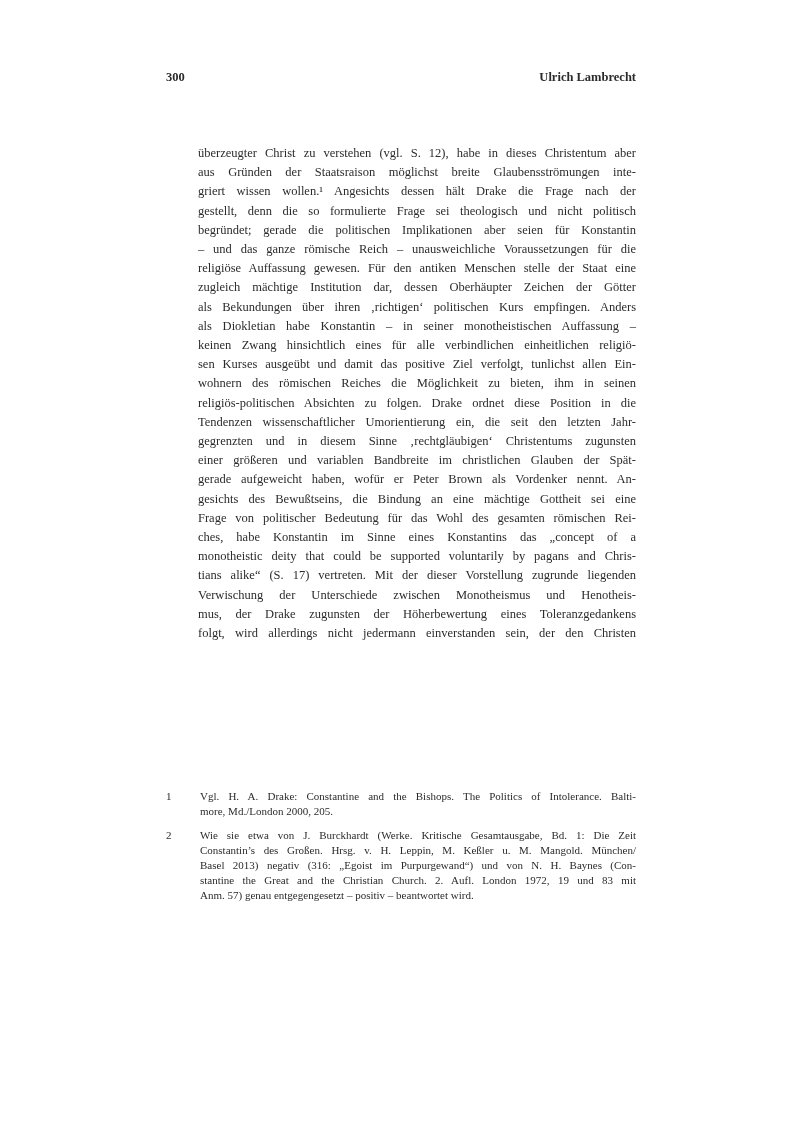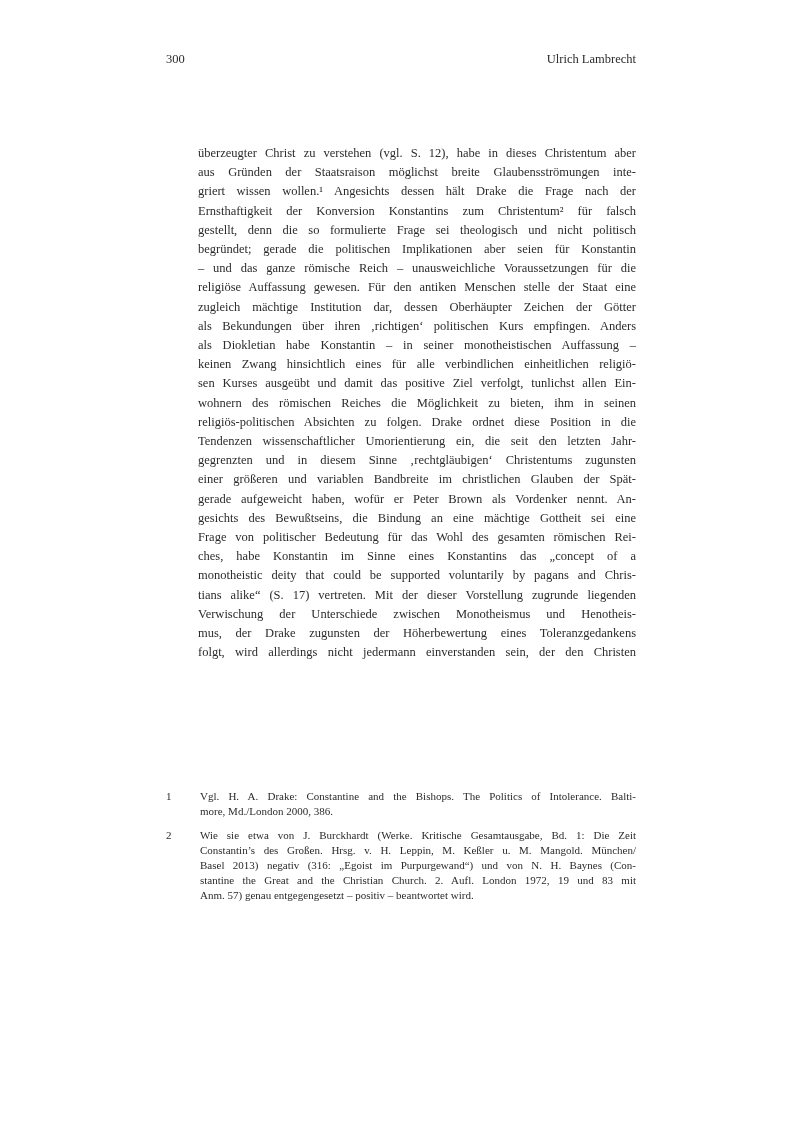--- a/index.html
+++ b/index.html
@@ -7,25 +7,26 @@
     position: relative;
     width: 800px;
     height: 1131px;
     background: #ffffff;
     font-family: "Liberation Serif", "DejaVu Serif", serif;
     color: #2b2b2b;
     overflow: hidden;
   }
   .page-header {
     position: absolute;
-    top: 52px;
+    top: 70px;
     left: 166px;
     width: 470px;
     font-size: 12.5px;
     line-height: 15px;
+    font-weight: bold;
   }
   .page-number {
     position: absolute;
     left: 0;
     top: 0;
   }
   .running-head {
     text-align: right;
   }
   .body-text {
@@ -81,21 +82,20 @@
 
   <div class="page-header">
     <span class="page-number">300</span>
     <div class="running-head">Ulrich Lambrecht</div>
   </div>
 
   <div class="body-text">
       <div class="body-line">überzeugter Christ zu verstehen (vgl. S. 12), habe in dieses Christentum aber</div>
       <div class="body-line">aus Gründen der Staatsraison möglichst breite Glaubensströmungen inte-</div>
       <div class="body-line">griert wissen wollen.¹ Angesichts dessen hält Drake die Frage nach der</div>
-      <div class="body-line">Ernsthaftigkeit der Konversion Konstantins zum Christentum² für falsch</div>
       <div class="body-line">gestellt, denn die so formulierte Frage sei theologisch und nicht politisch</div>
       <div class="body-line">begründet; gerade die politischen Implikationen aber seien für Konstantin</div>
       <div class="body-line">– und das ganze römische Reich – unausweichliche Voraussetzungen für die</div>
       <div class="body-line">religiöse Auffassung gewesen. Für den antiken Menschen stelle der Staat eine</div>
       <div class="body-line">zugleich mächtige Institution dar, dessen Oberhäupter Zeichen der Götter</div>
       <div class="body-line">als Bekundungen über ihren ‚richtigen‘ politischen Kurs empfingen. Anders</div>
       <div class="body-line">als Diokletian habe Konstantin – in seiner monotheistischen Auffassung –</div>
       <div class="body-line">keinen Zwang hinsichtlich eines für alle verbindlichen einheitlichen religiö-</div>
       <div class="body-line">sen Kurses ausgeübt und damit das positive Ziel verfolgt, tunlichst allen Ein-</div>
       <div class="body-line">wohnern des römischen Reiches die Möglichkeit zu bieten, ihm in seinen</div>
@@ -113,21 +113,21 @@
       <div class="body-line">mus, der Drake zugunsten der Höherbewertung eines Toleranzgedankens</div>
       <div class="body-line">folgt, wird allerdings nicht jedermann einverstanden sein, der den Christen</div>
     </div>
 
   <div class="footnotes">
 
     <div class="footnote">
       <span class="fn-num">1</span>
       <div class="fn-text">
           <div class="fn-line">Vgl. H. A. Drake: Constantine and the Bishops. The Politics of Intolerance. Balti-</div>
-          <div class="fn-line">more, Md./London 2000, 386.</div>
+          <div class="fn-line">more, Md./London 2000, 205.</div>
         </div>
     </div>
 
     <div class="footnote">
       <span class="fn-num">2</span>
       <div class="fn-text">
           <div class="fn-line">Wie sie etwa von J. Burckhardt (Werke. Kritische Gesamtausgabe, Bd. 1: Die Zeit</div>
           <div class="fn-line">Constantin’s des Großen. Hrsg. v. H. Leppin, M. Keßler u. M. Mangold. München/</div>
           <div class="fn-line">Basel 2013) negativ (316: „Egoist im Purpurgewand“) und von N. H. Baynes (Con-</div>
           <div class="fn-line">stantine the Great and the Christian Church. 2. Aufl. London 1972, 19 und 83 mit</div>

